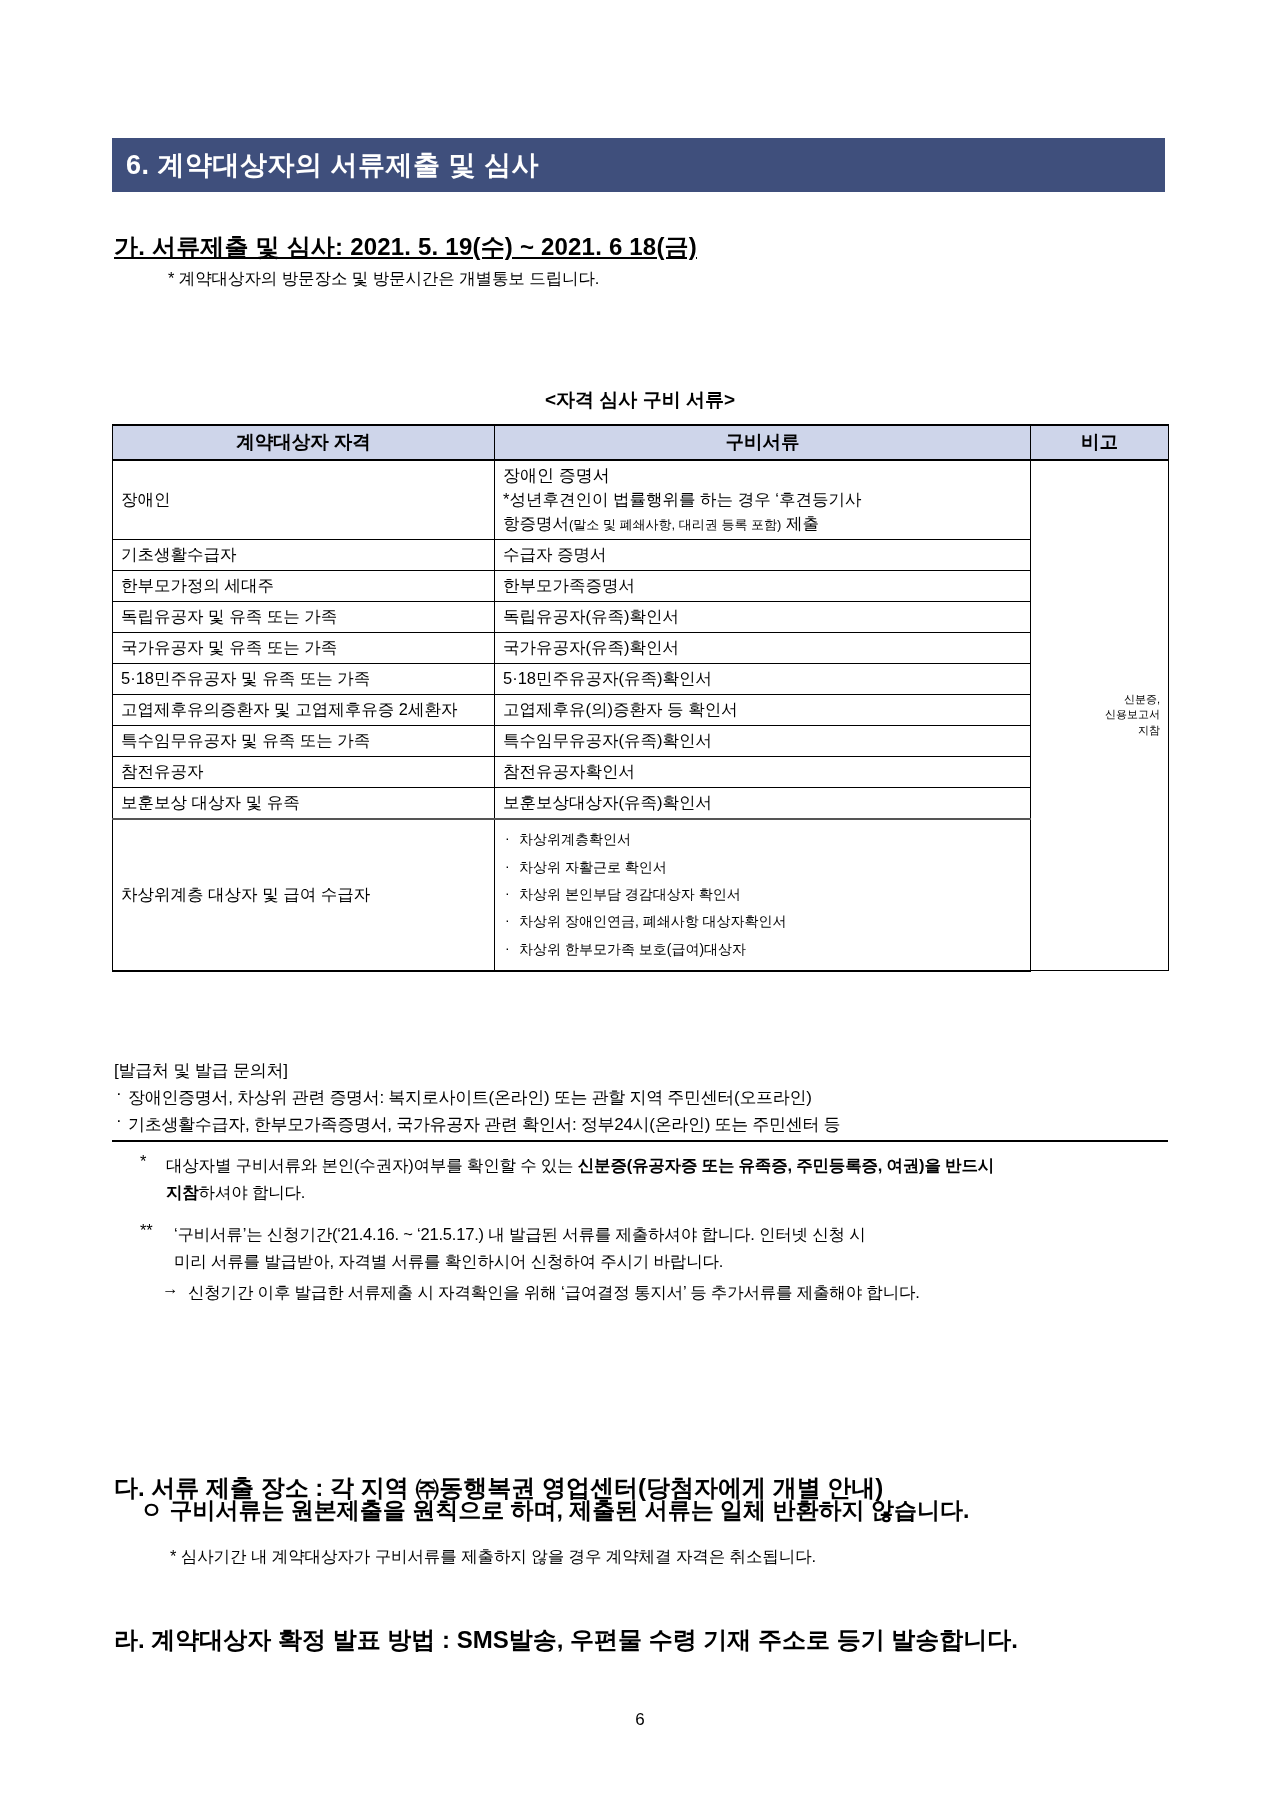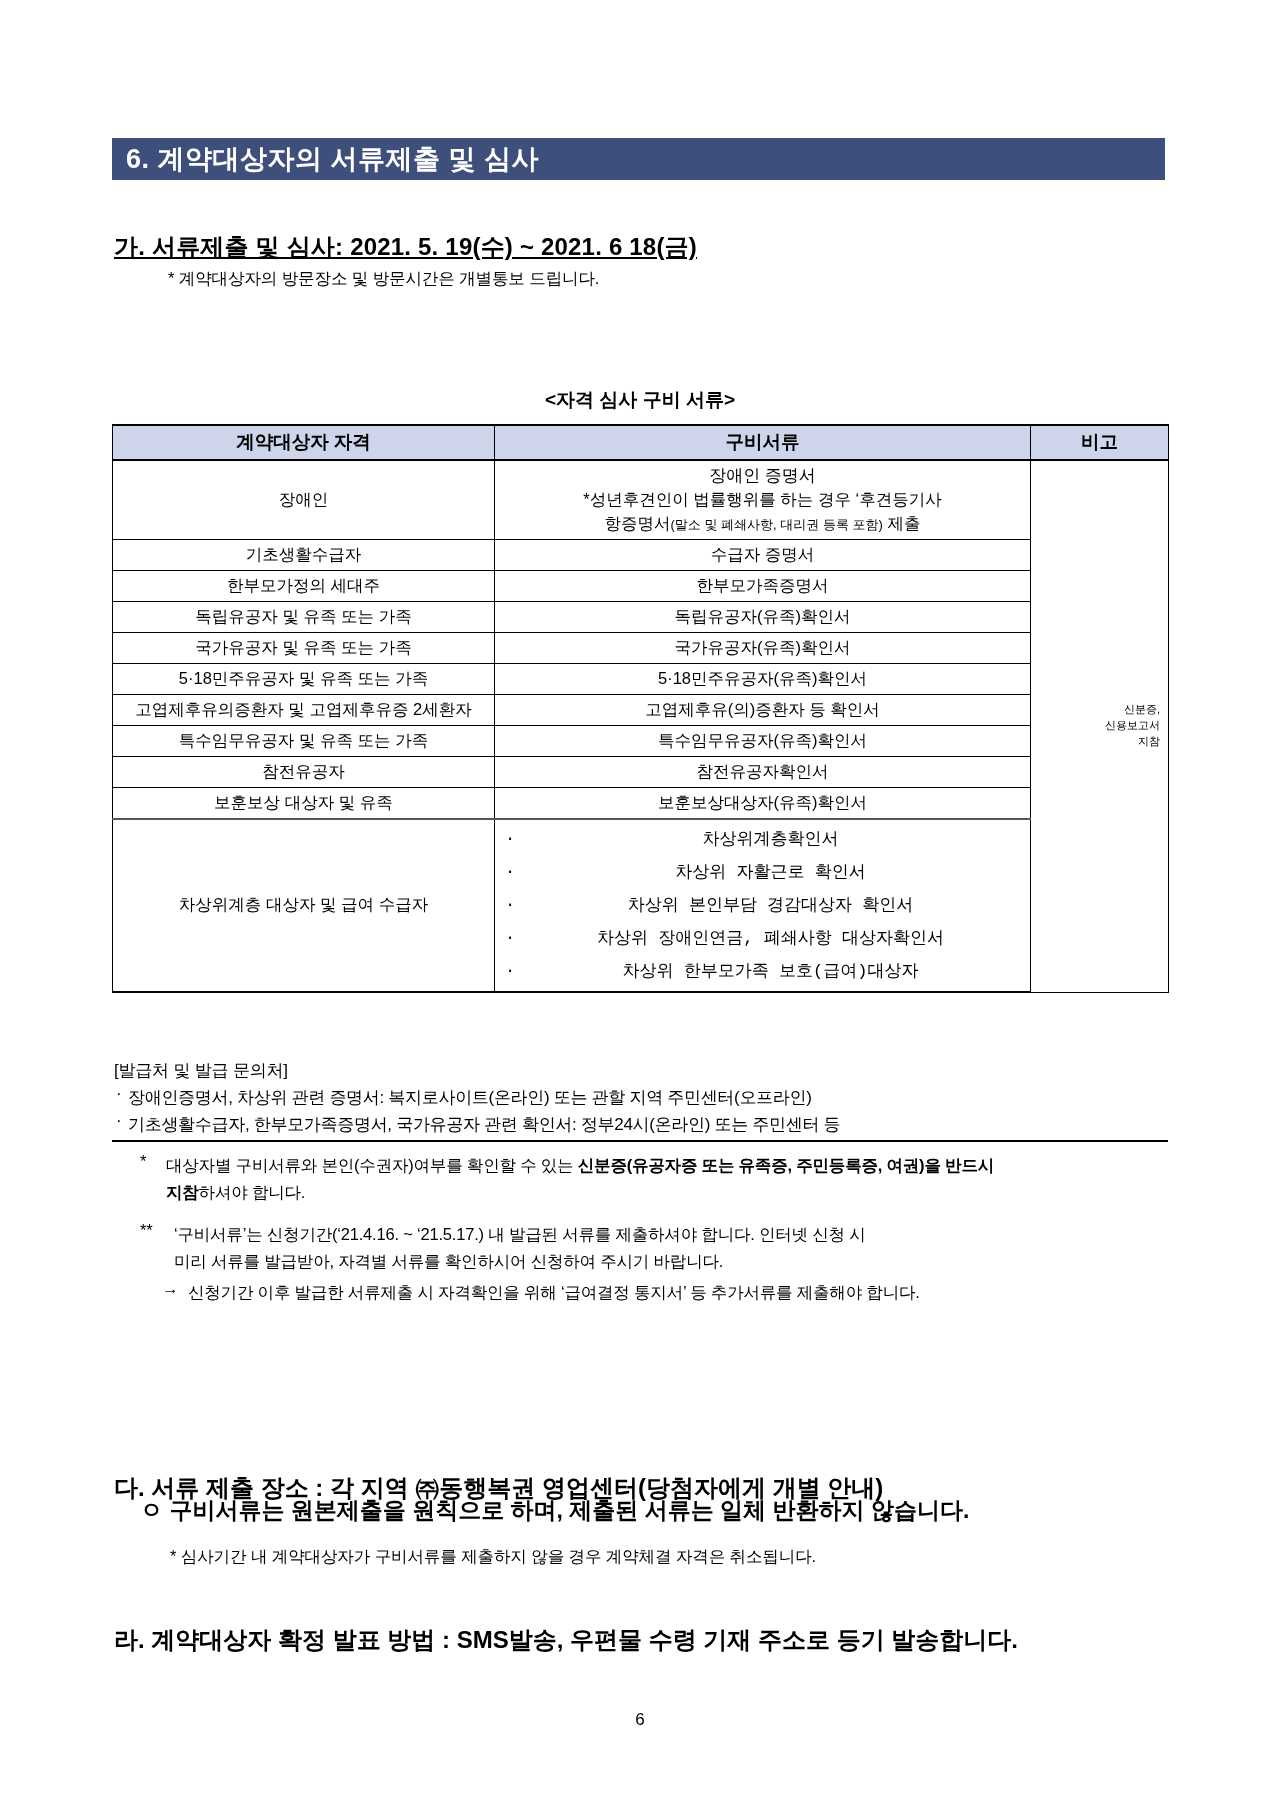--- a/index.html
+++ b/index.html
@@ -20,21 +20,21 @@
     height: 1809px;
     padding: 0;
   }
 
   
   .section-bar {
     position: absolute;
     left: 112px;
     top: 138px;
     width: 1053px;
-    height: 42px;
+    height: 54px;
     background: #3f4f7c;
     display: flex;
     align-items: center;
     padding-left: 14px;
   }
   .section-bar .title {
     color: #ffffff;
     font-size: 27px;
     font-weight: bold;
     letter-spacing: 0.5px;
@@ -80,39 +80,38 @@
   .qual-table thead th {
     background: #ced5ea;
     text-align: center;
     font-weight: bold;
     font-size: 18.5px;
     height: 28px;
     border-top: 2px solid #000;
     border-bottom: 2px solid #000;
   }
   .qual-table tbody td { height: 29px; }
-  .cell-left { text-align: center; }
+  .cell-left { text-align: left; }
   .remark-cell {
     text-align: right;
     font-size: 11px;
     line-height: 2.0;
     vertical-align: middle;
   }
   .dis-cell { line-height: 1.55; padding-top: 5px; padding-bottom: 5px; }
   .dis-line1 { font-size: 17px; }
   .dis-line2 { font-size: 16.5px; }
   .dis-line3 { font-size: 16.5px; }
   .dis-small { font-size: 13px; }
   .bullet-list { margin: 0; padding: 0; list-style: none; }
   .bullet-list li {
-    font-size: 17px;
+    font-size: 14px;
     line-height: 1.95;
     padding-left: 16px;
     position: relative;
-    font-family: Liberation Mono, monospace;
   }
   .bullet-list li:before {
     content: "·";
     position: absolute;
     left: 2px;
     top: -1px;
   }
   .row-thick-top > td { border-top: 2px solid #555; }
   .tbl-bottom > td { border-bottom: 2px solid #000; }
 

